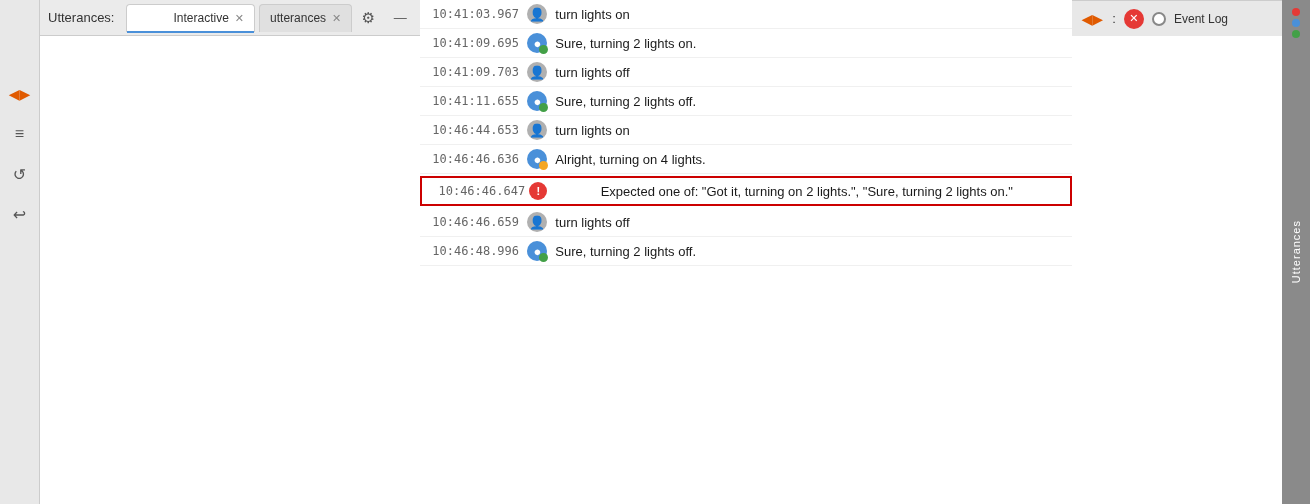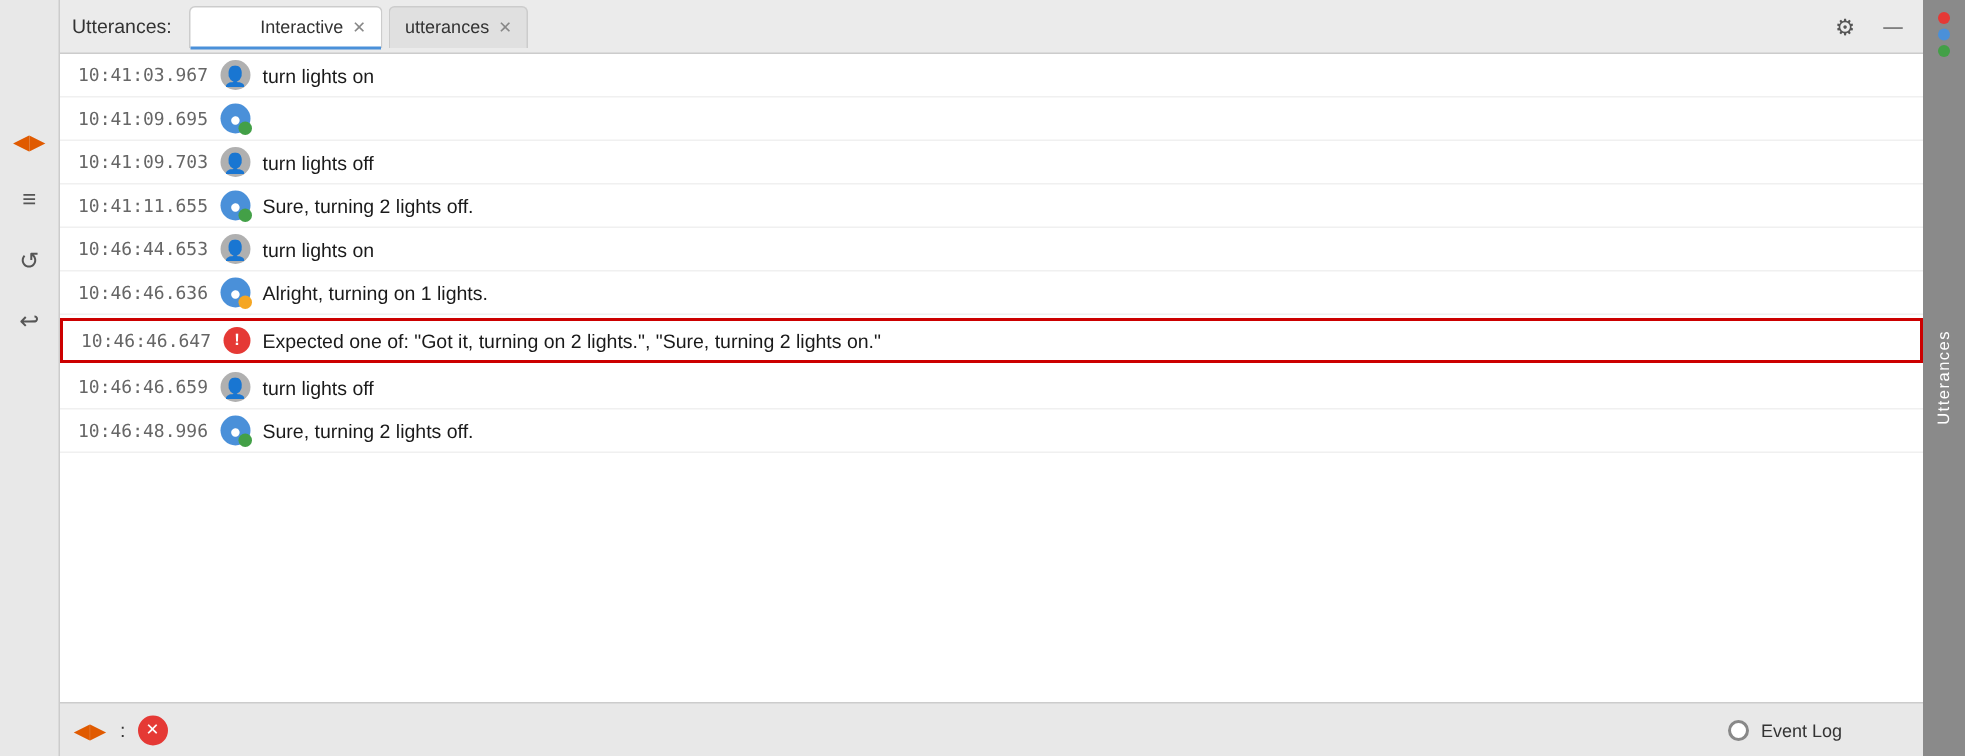--- a/index.html
+++ b/index.html
@@ -33,21 +33,21 @@
       justify-content: center;
       cursor: pointer;
       border-radius: 4px;
       color: #555;
       font-size: 16px;
     }
 
     .main-content {
       flex: 1;
       display: flex;
-      flex-direction: column;
+      flex-direction: row;
       background: #fff;
       overflow: hidden;
     }
 
     .tab-bar {
       display: flex;
       align-items: center;
       background: #ebebeb;
       border-bottom: 1px solid #ccc;
       height: 36px;
@@ -138,20 +138,21 @@
       align-items: center;
       padding: 4px 12px;
       border-bottom: 1px solid #f0f0f0;
       min-height: 28px;
     }
 
     .utterance-row.error-row {
       border: 2px solid #cc0000;
       background: #fff;
       margin: 2px 0;
+      text-align: center;
     }
 
     .timestamp {
       font-size: 12px;
       color: #666;
       min-width: 95px;
       flex-shrink: 0;
       font-family: "SF Mono", "Menlo", monospace;
     }
 
@@ -359,20 +360,21 @@
       </div>
       <span class="utterance-text">turn lights on</span>
     </div>
 
     <div class="utterance-row">
       <span class="timestamp">10:41:09.695</span>
       <div class="avatar avatar-bot" style="position:relative;">
         <span style="font-size:13px; color:#fff;">●</span>
         <div class="avatar-dot" style="background:#43a047;"></div>
       </div>
+      <span class="utterance-text">Sure, turning 2 lights on.</span>
     </div>
 
     <div class="utterance-row">
       <span class="timestamp">10:41:09.703</span>
       <div class="avatar avatar-user">
         <span style="font-size:13px;">👤</span>
       </div>
       <span class="utterance-text">turn lights off</span>
     </div>
 
@@ -392,21 +394,21 @@
       </div>
       <span class="utterance-text">turn lights on</span>
     </div>
 
     <div class="utterance-row">
       <span class="timestamp">10:46:46.636</span>
       <div class="avatar avatar-bot" style="position:relative;">
         <span style="font-size:13px; color:#fff;">●</span>
         <div class="avatar-dot" style="background:#f5a623;"></div>
       </div>
-      <span class="utterance-text">Alright, turning on 1 lights.</span>
+      <span class="utterance-text">Alright, turning on 4 lights.</span>
     </div>
 
     <div class="utterance-row error-row">
       <span class="timestamp">10:46:46.647</span>
       <div class="error-icon">!</div>
       <span class="utterance-text">Expected one of: "Got it, turning on 2 lights.", "Sure, turning 2 lights on."</span>
     </div>
 
     <div class="utterance-row">
       <span class="timestamp">10:46:46.659</span>

